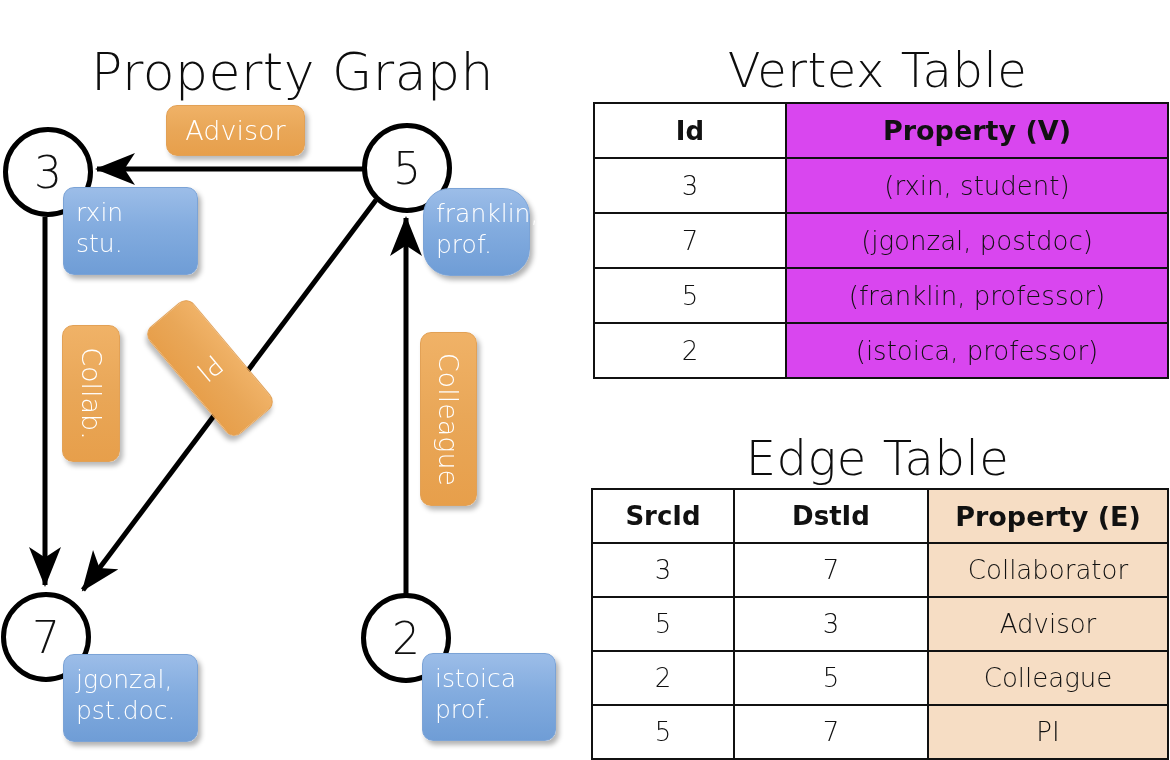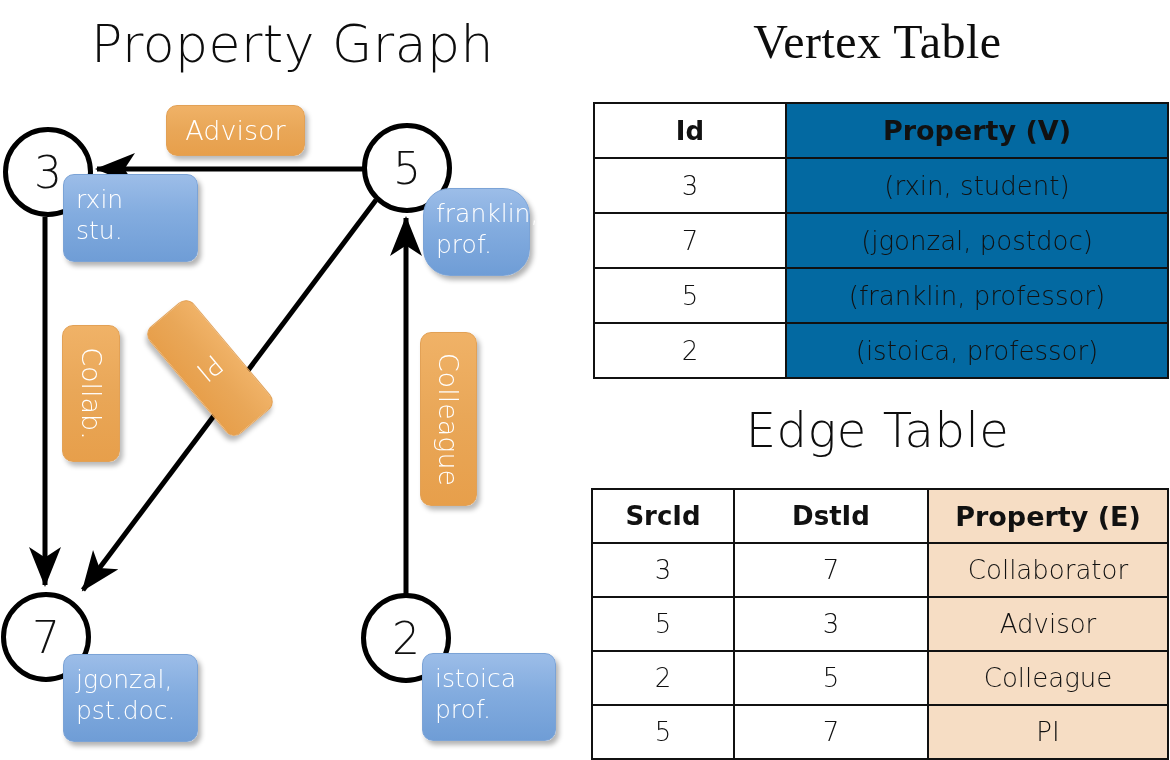--- a/index.html
+++ b/index.html
@@ -17,31 +17,31 @@
   }
 
   
   .title {
     position: absolute;
     font-family: "DejaVu Sans", sans-serif;
     font-weight: 300;
     color: #0d0d0d;
     white-space: nowrap;
     letter-spacing: 0.5px;
+    margin-top: 28px;
   }
   #title-property-graph {
     left: 0; top: 14px; width: 585px;
     text-align: center;
     font-size: 52px;
   }
   #title-vertex-table {
     left: 585px; top: 14px; width: 585px;
     text-align: center;
     font-size: 48px;
-    font-family: Liberation Serif, serif;
   }
   #title-edge-table {
     left: 585px; top: 402px; width: 585px;
     text-align: center;
     font-size: 48px;
   }
 
   
   #graph-panel {
     position: absolute;
@@ -137,21 +137,21 @@
 
   #vertex-table {
     left: 593px; top: 102px;
     width: 576px;
   }
   #vertex-table th, #vertex-table td {
     height: 53px;
     font-size: 26px;
   }
   #vertex-table .col-id { width: 190px; background: #ffffff; border-radius: 6px; }
-  #vertex-table .col-prop { background: #0369a1; }
+  #vertex-table .col-prop { background: #d946ef; }
   #vertex-table th.col-prop { font-size: 27px; }
 
   #edge-table {
     left: 591px; top: 488px;
     width: 578px;
     padding-left: 16px;
   }
   #edge-table th, #edge-table td {
     height: 52px;
     font-size: 26px;
@@ -184,21 +184,21 @@
     <line x1="376" y1="200" x2="83" y2="590" stroke="#000" stroke-width="5" marker-end="url(#arrowhead)"></line>
 
     <line x1="406" y1="594" x2="406" y2="218" stroke="#000" stroke-width="5" marker-end="url(#arrowhead)"></line>
   </svg>
 
   <div class="node" style="left:3px; top:127px;">3</div>
   <div class="node" style="left:362px; top:123px;">5</div>
   <div class="node" style="left:1px; top:592px;">7</div>
   <div class="node" style="left:361px; top:593px;">2</div>
 
-  <div class="prop-box" style="left:63px; top:174px; width:135px; height:88px;">
+  <div class="prop-box" style="left:63px; top:187px; width:135px; height:88px;">
     <div>rxin</div>
     <div>stu.</div>
   </div>
   <div class="prop-box" style="left:423px; top:188px; width:107px; height:88px;border-radius:27px;">
     <div>franklin,</div>
     <div>prof.</div>
   </div>
   <div class="prop-box" style="left:63px; top:654px; width:135px; height:88px;">
     <div>jgonzal,</div>
     <div>pst.doc.</div>

